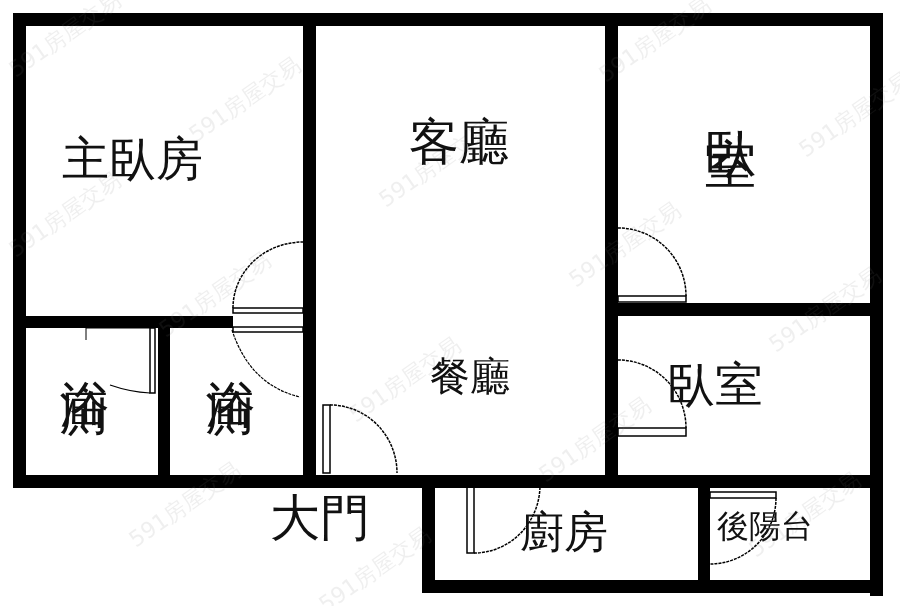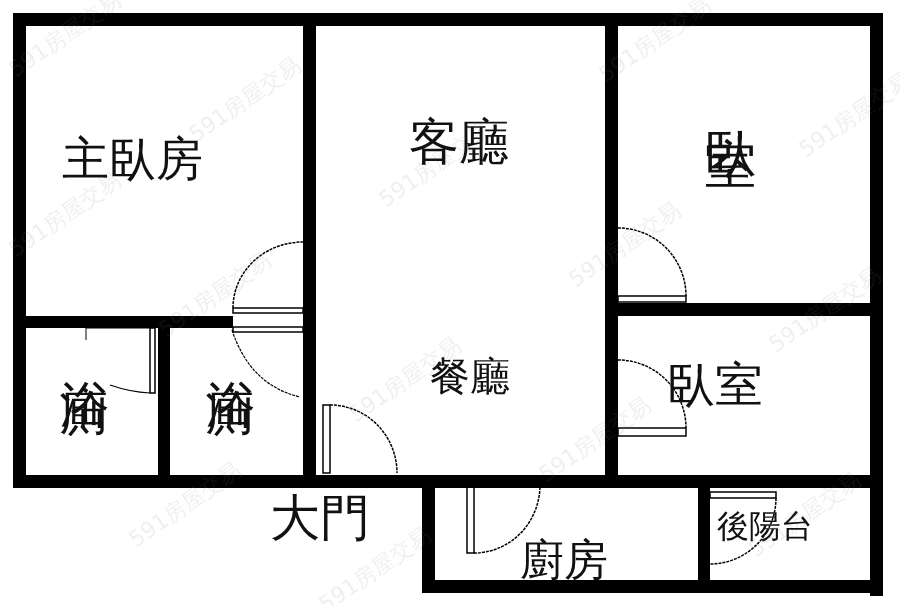--- a/index.html
+++ b/index.html
@@ -101,15 +101,15 @@
 <div class="watermark" style="left:310px; top:555px;">591房屋交易</div>
 <div class="watermark" style="left:740px; top:500px;">591房屋交易</div>
 
 <div class="label" style="left:62px; top:135px; font-size:47px;">主臥房</div>
 <div class="label" style="left:390px; top:117px; font-size:50px;margin-left:19px;">客廳</div>
 <div class="label vert" style="left:705px; top:90px; font-size:52px;">臥室</div>
 <div class="label vert" style="left:60px; top:340px; font-size:50px;">浴廁</div>
 <div class="label vert" style="left:206px; top:340px; font-size:50px;">浴廁</div>
 <div class="label" style="left:430px; top:356px; font-size:40px;">餐廳</div>
 <div class="label" style="left:667px; top:360px; font-size:48px;">臥室</div>
-<div class="label" style="left:520px; top:510px; font-size:44px;margin-top:28px;">廚房</div>
+<div class="label" style="left:520px; top:510px; font-size:44px;">廚房</div>
 <div class="label" style="left:717px; top:510px; font-size:32px;">後陽台</div>
 <div class="label" style="left:270px; top:493px; font-size:50px;">大門</div>
 
 </body></html>

